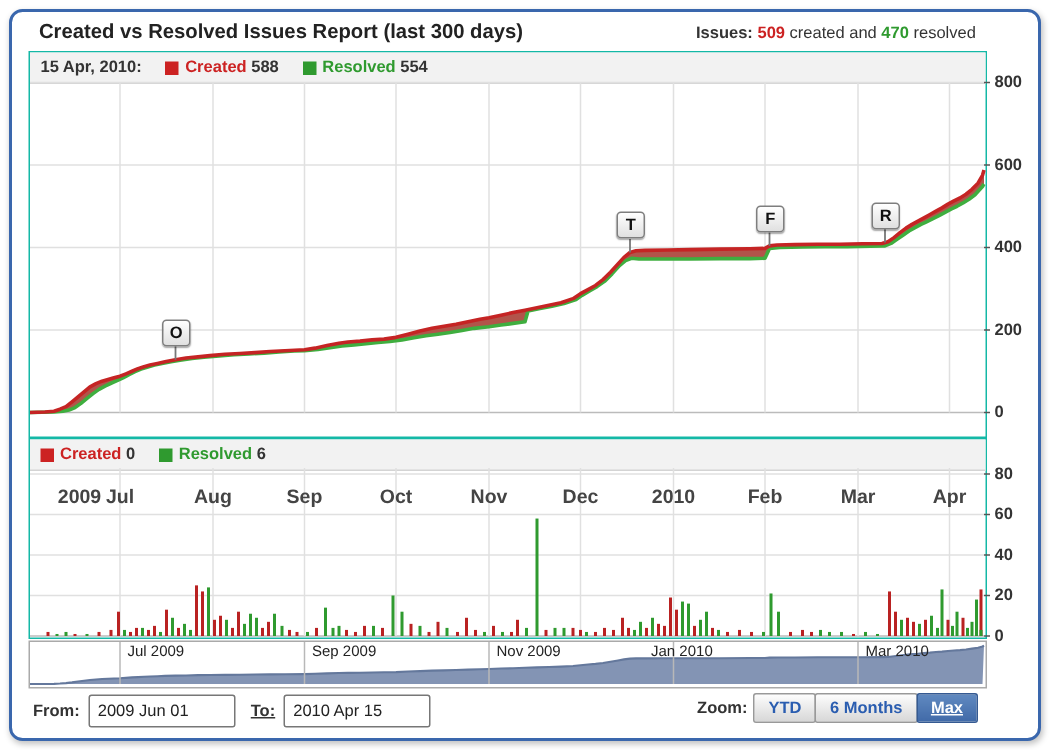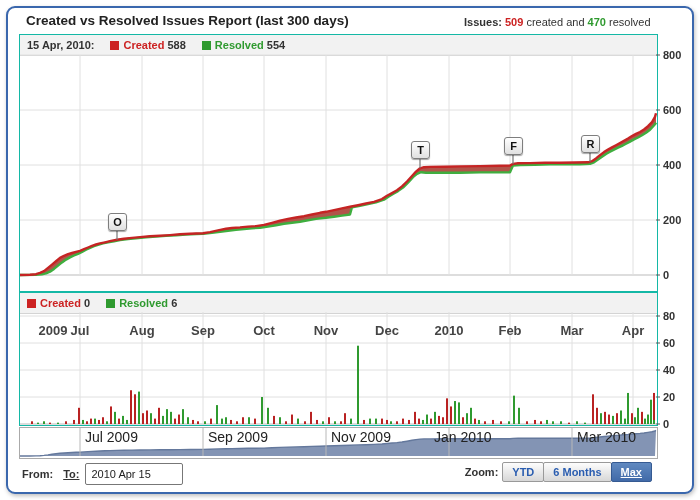--- a/index.html
+++ b/index.html
@@ -19,21 +19,21 @@
   .legendbar .date{font-weight:bold;}
   .sw{display:inline-block;width:9px;height:9px;margin:0 4px 0 10px;vertical-align:-1px;}
   .lg-label{font-weight:bold;}
   .lg-val{font-weight:bold;color:#333;}
   svg{position:absolute;left:0;top:0;}
   .xlabel{position:absolute;font-size:13px;font-weight:bold;color:#444;transform:translateX(-50%);margin-top:45px;}
   .ylabel{position:absolute;font-size:11px;font-weight:bold;color:#333;}
   .flag{position:absolute;width:17px;height:16px;line-height:16px;text-align:center;
     font-size:11px;font-weight:bold;color:#111;border:1px solid #7e7e7e;border-radius:3px;
     background:linear-gradient(#ffffff,#e0e0e0);box-shadow:0 1px 1px rgba(0,0,0,.35);z-index:5;}
-  .navlabel{position:absolute;font-size:14px;color:#222;white-space:nowrap;z-index:4;}
+  .navlabel{position:absolute;font-size:10px;color:#222;white-space:nowrap;z-index:4;}
   .footer-left{position:absolute;left:22px;top:463px;display:flex;align-items:center;gap:6px;
     font-size:11px;font-weight:bold;color:#333;}
   .footer-right{position:absolute;right:48px;top:462px;display:flex;align-items:center;gap:1px;
     font-size:11px;font-weight:bold;color:#333;}
   .dateinput{width:86px;height:16px;font-size:11px;font-family:"Liberation Sans",sans-serif;
     border:1px solid #777;padding:2px 5px;color:#222;border-radius:2px;}
   .zoom-btn{display:inline-block;padding:3px 9px;font-size:11px;font-weight:bold;color:#2a5db0;
     background:linear-gradient(#fdfdfd,#d7d7d7);border:1px solid #999;border-radius:2px;
     margin-left:-1px;cursor:pointer;}
   .zoom-btn.active{color:#fff;text-decoration:underline;
@@ -289,20 +289,21 @@
     <div class="abs ylabel" style="left:663px;top:310px;">80</div>
     <div class="abs navlabel" style="left:85px;top:429px;">Jul 2009</div>
     <div class="abs navlabel" style="left:208px;top:429px;">Sep 2009</div>
     <div class="abs navlabel" style="left:331px;top:429px;">Nov 2009</div>
     <div class="abs navlabel" style="left:434px;top:429px;">Jan 2010</div>
     <div class="abs navlabel" style="left:577px;top:429px;">Mar 2010</div>
   </div>
 
 <div class="footer-left">
   <span>From:</span>
+  <input class="dateinput" value="2009 Jun 01" style="">
   <span style="margin-left:4px;text-decoration:underline;">To:</span>
   <input class="dateinput" value="2010 Apr 15" style="">
 </div>
 
 <div class="footer-right">
   <span style="margin-right:4px;">Zoom:</span>
   <span id="zoom-buttons" style="display:flex;">
       <span class="zoom-btn">YTD</span>
       <span class="zoom-btn">6 Months</span>
       <span class="zoom-btn active">Max</span>

